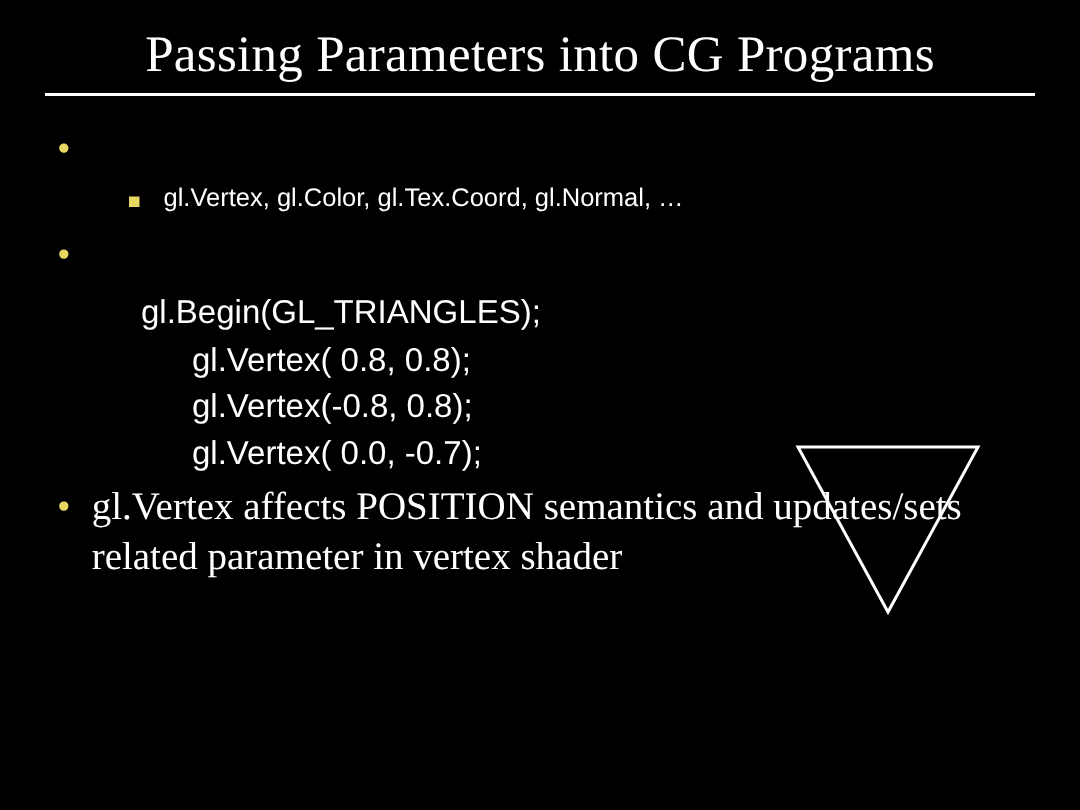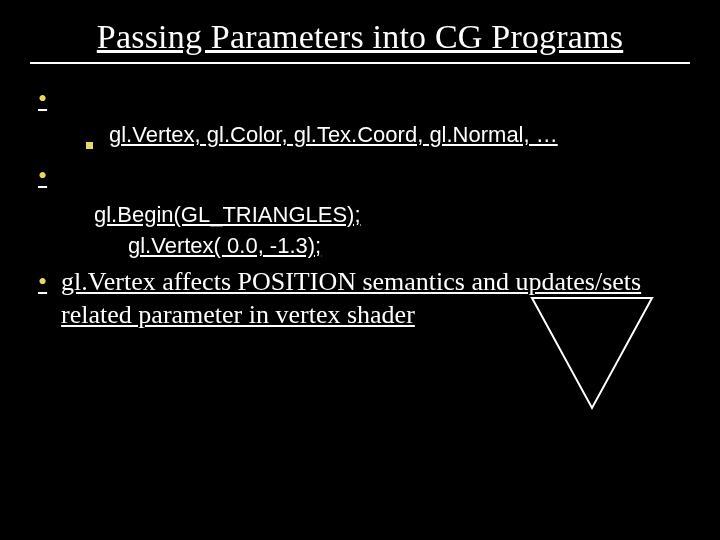--- a/index.html
+++ b/index.html
@@ -1,24 +1,24 @@
 <!DOCTYPE html>
 <html><head>
 <meta charset="utf-8">
 <style>
   * { margin: 0; padding: 0; box-sizing: border-box; }
   html, body { width: 720px; height: 540px; background: #000; color: #fff; font-family: "Times New Roman", Times, serif; overflow: hidden; }
-  .slide { width: 720px; height: 540px; position: relative; padding: 18px 24px 0 24px; text-decoration: underline; }
+  .slide { width: 720px; height: 540px; position: relative; padding: 18px 24px 0 24px; }
   .title { font-size: 34px; color: #fff; text-align: center; margin-bottom: 6px; letter-spacing: 0.2px; }
   .rule { border: none; border-top: 2px solid #fff; margin: 0 6px 18px 6px; }
   .content { font-size: 26px; line-height: 1.28; }
   .b1 { display: flex; align-items: flex-start; margin: 4px 0 6px 14px; }
   .b1 .dot { color: #e8d862; font-size: 26px; margin-right: 14px; line-height: 1.28; }
   .b1 .txt { }
-  .b2 { display: flex; align-items: flex-end; margin: 2px 0 10px 62px; font-family: Arial, Helvetica, sans-serif; font-size: 22px; }
+  .b2 { display: flex; align-items: flex-start; margin: 2px 0 10px 62px; font-family: Arial, Helvetica, sans-serif; font-size: 17px; }
   .b2 .sq { width: 7px; height: 7px; background: #e8d862; margin-top: 10px; margin-right: 16px; flex: 0 0 auto; }
   .code { font-family: Arial, Helvetica, sans-serif; font-size: 22px; margin: 4px 0 0 70px; line-height: 1.42; }
   .code .ind { padding-left: 34px; }
   .trisvg { position: absolute; right: 58px; top: 288px; }
 </style>
 </head>
 <body>
 
 <div class="slide">
 
@@ -35,21 +35,23 @@
       <div class="sq"></div>
       <div>gl.Vertex, gl.Color, gl.Tex.Coord, gl.Normal, …</div>
     </div>
 
     <div class="b1">
       <div class="dot">•</div>
     </div>
 
     <div class="code">
       <div>gl.Begin(GL_TRIANGLES);</div>
-      <div class="ind">gl.Vertex( 0.0, -1.3);</div>
+      <div class="ind">gl.Vertex( 0.8,  0.8);</div>
+      <div class="ind">gl.Vertex(-0.8,  0.8);</div>
+      <div class="ind">gl.Vertex( 0.0, -0.7);</div>
     </div>
 
     <div class="b1">
       <div class="dot">•</div>
       <div class="txt">gl.Vertex affects POSITION semantics and updates/sets related parameter in vertex shader</div>
     </div>
 
   </div>
 
   <svg class="trisvg" width="140" height="130">

